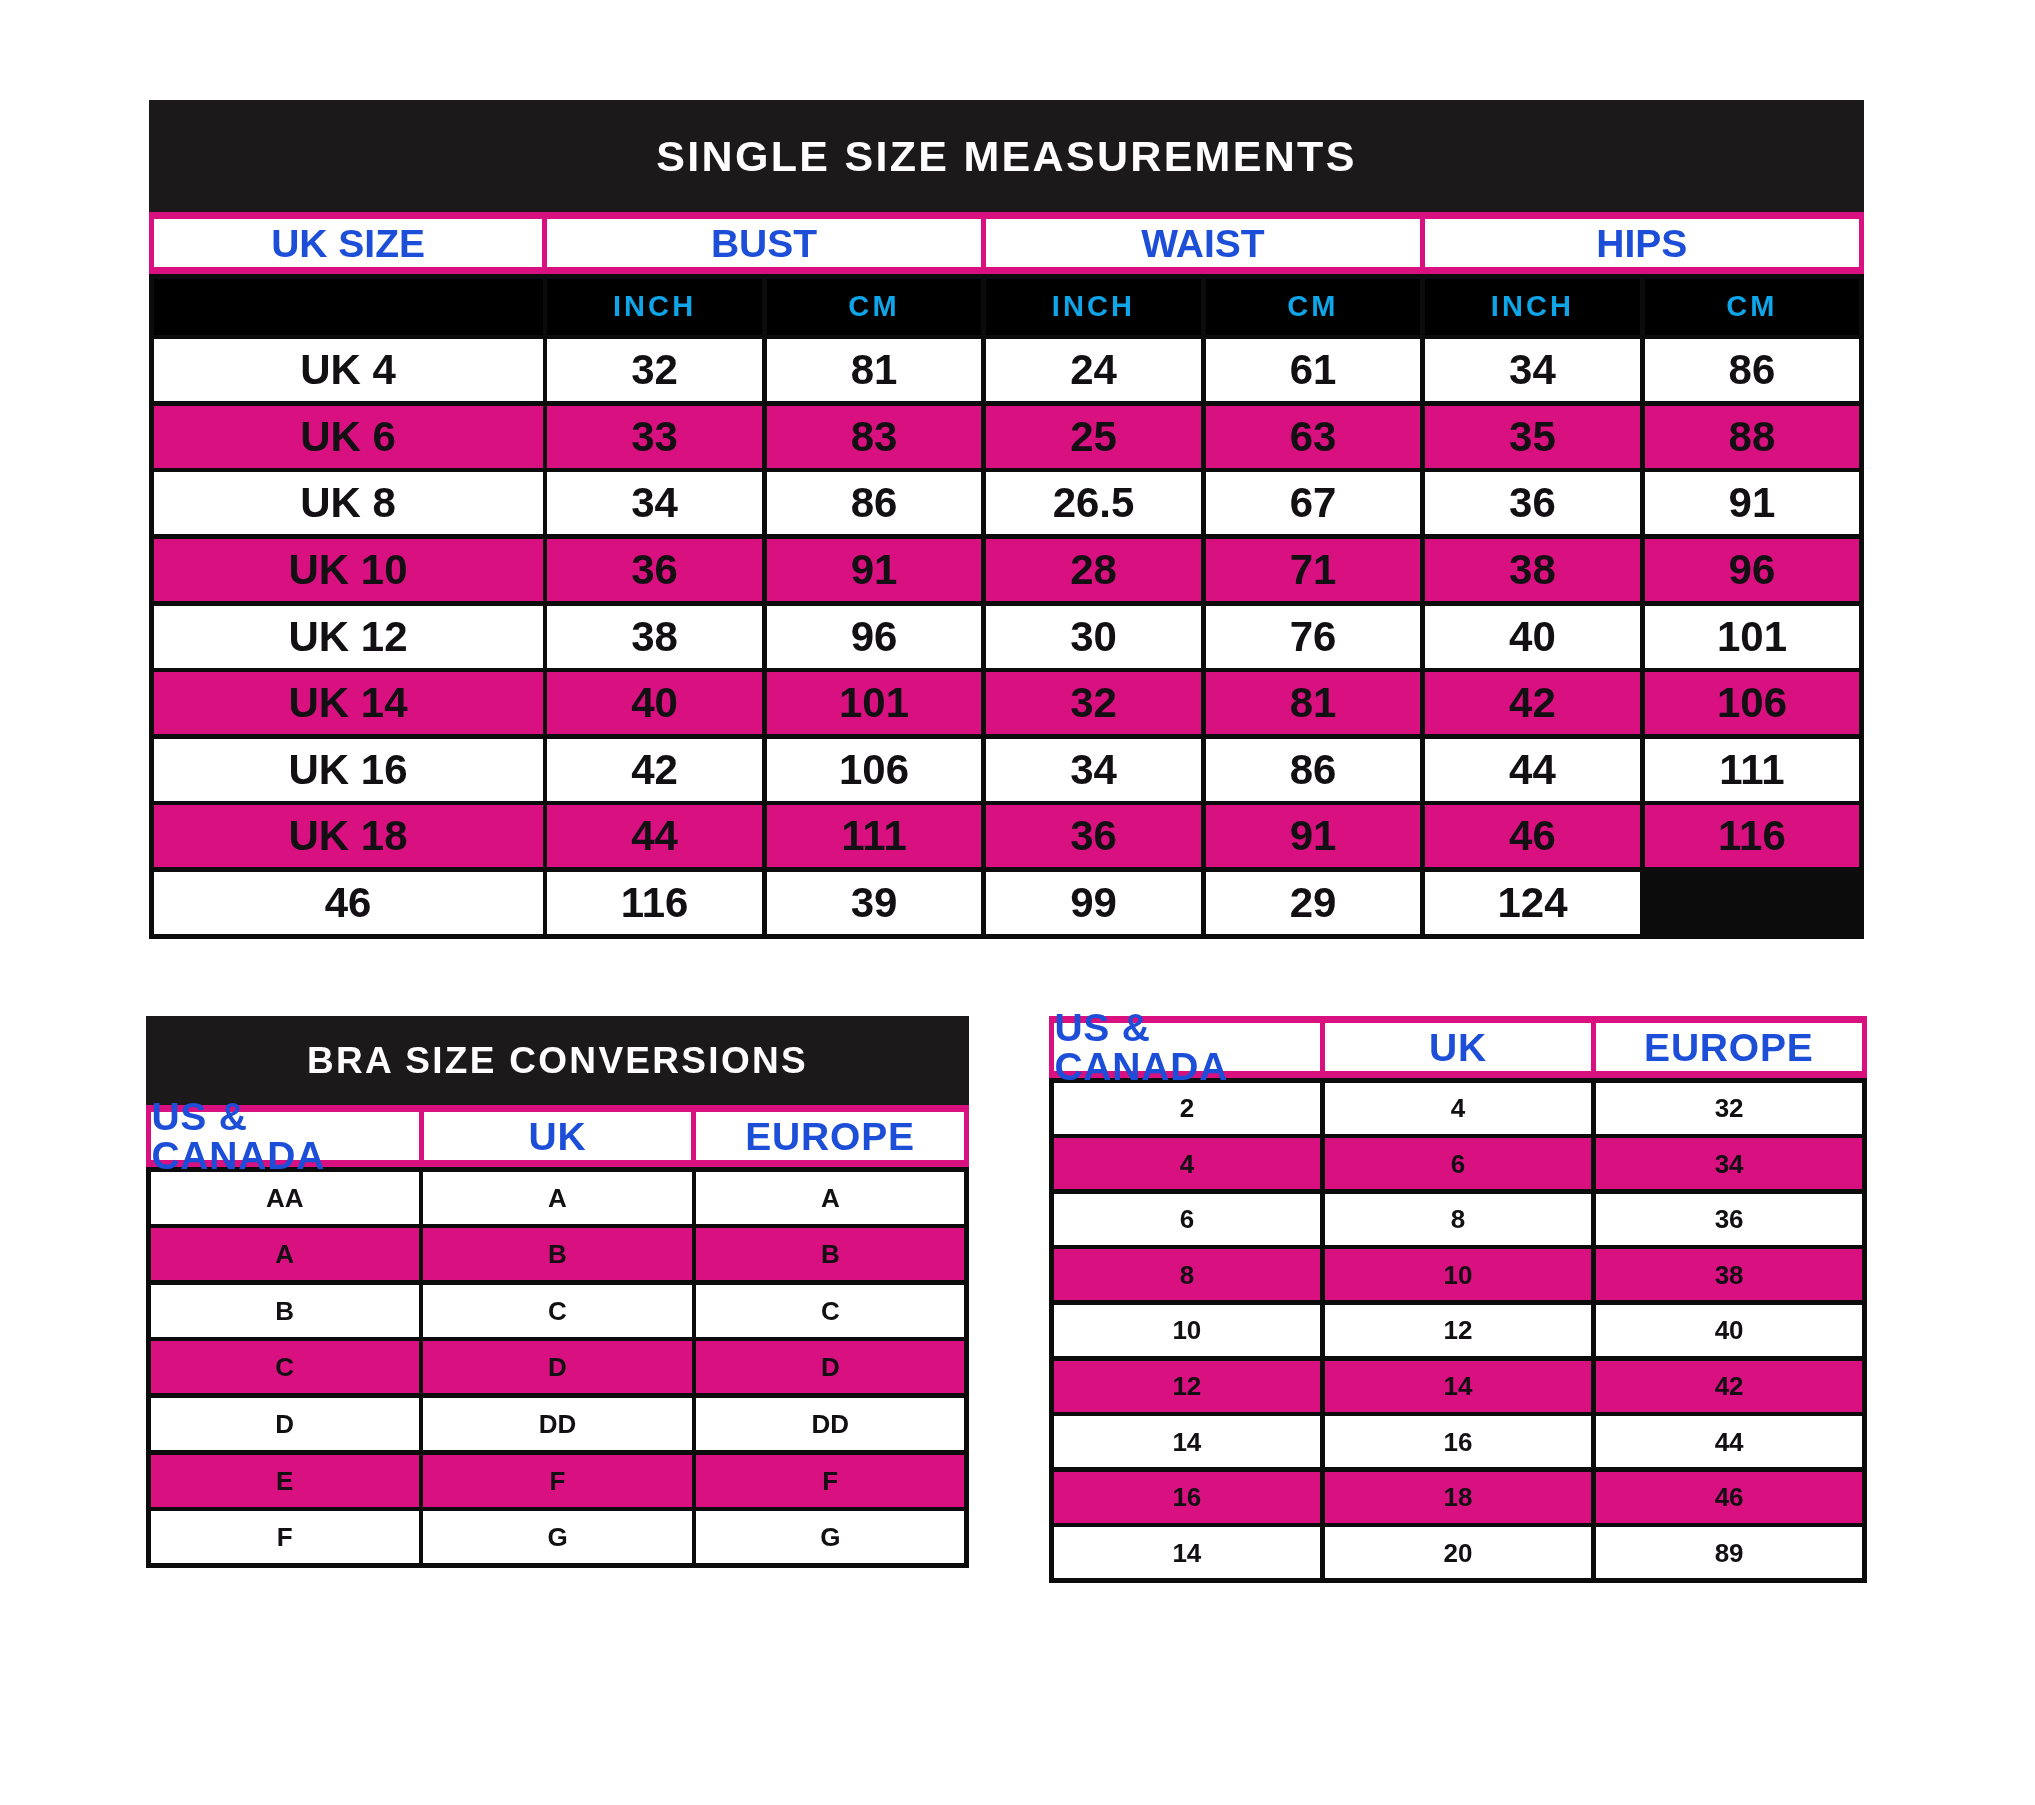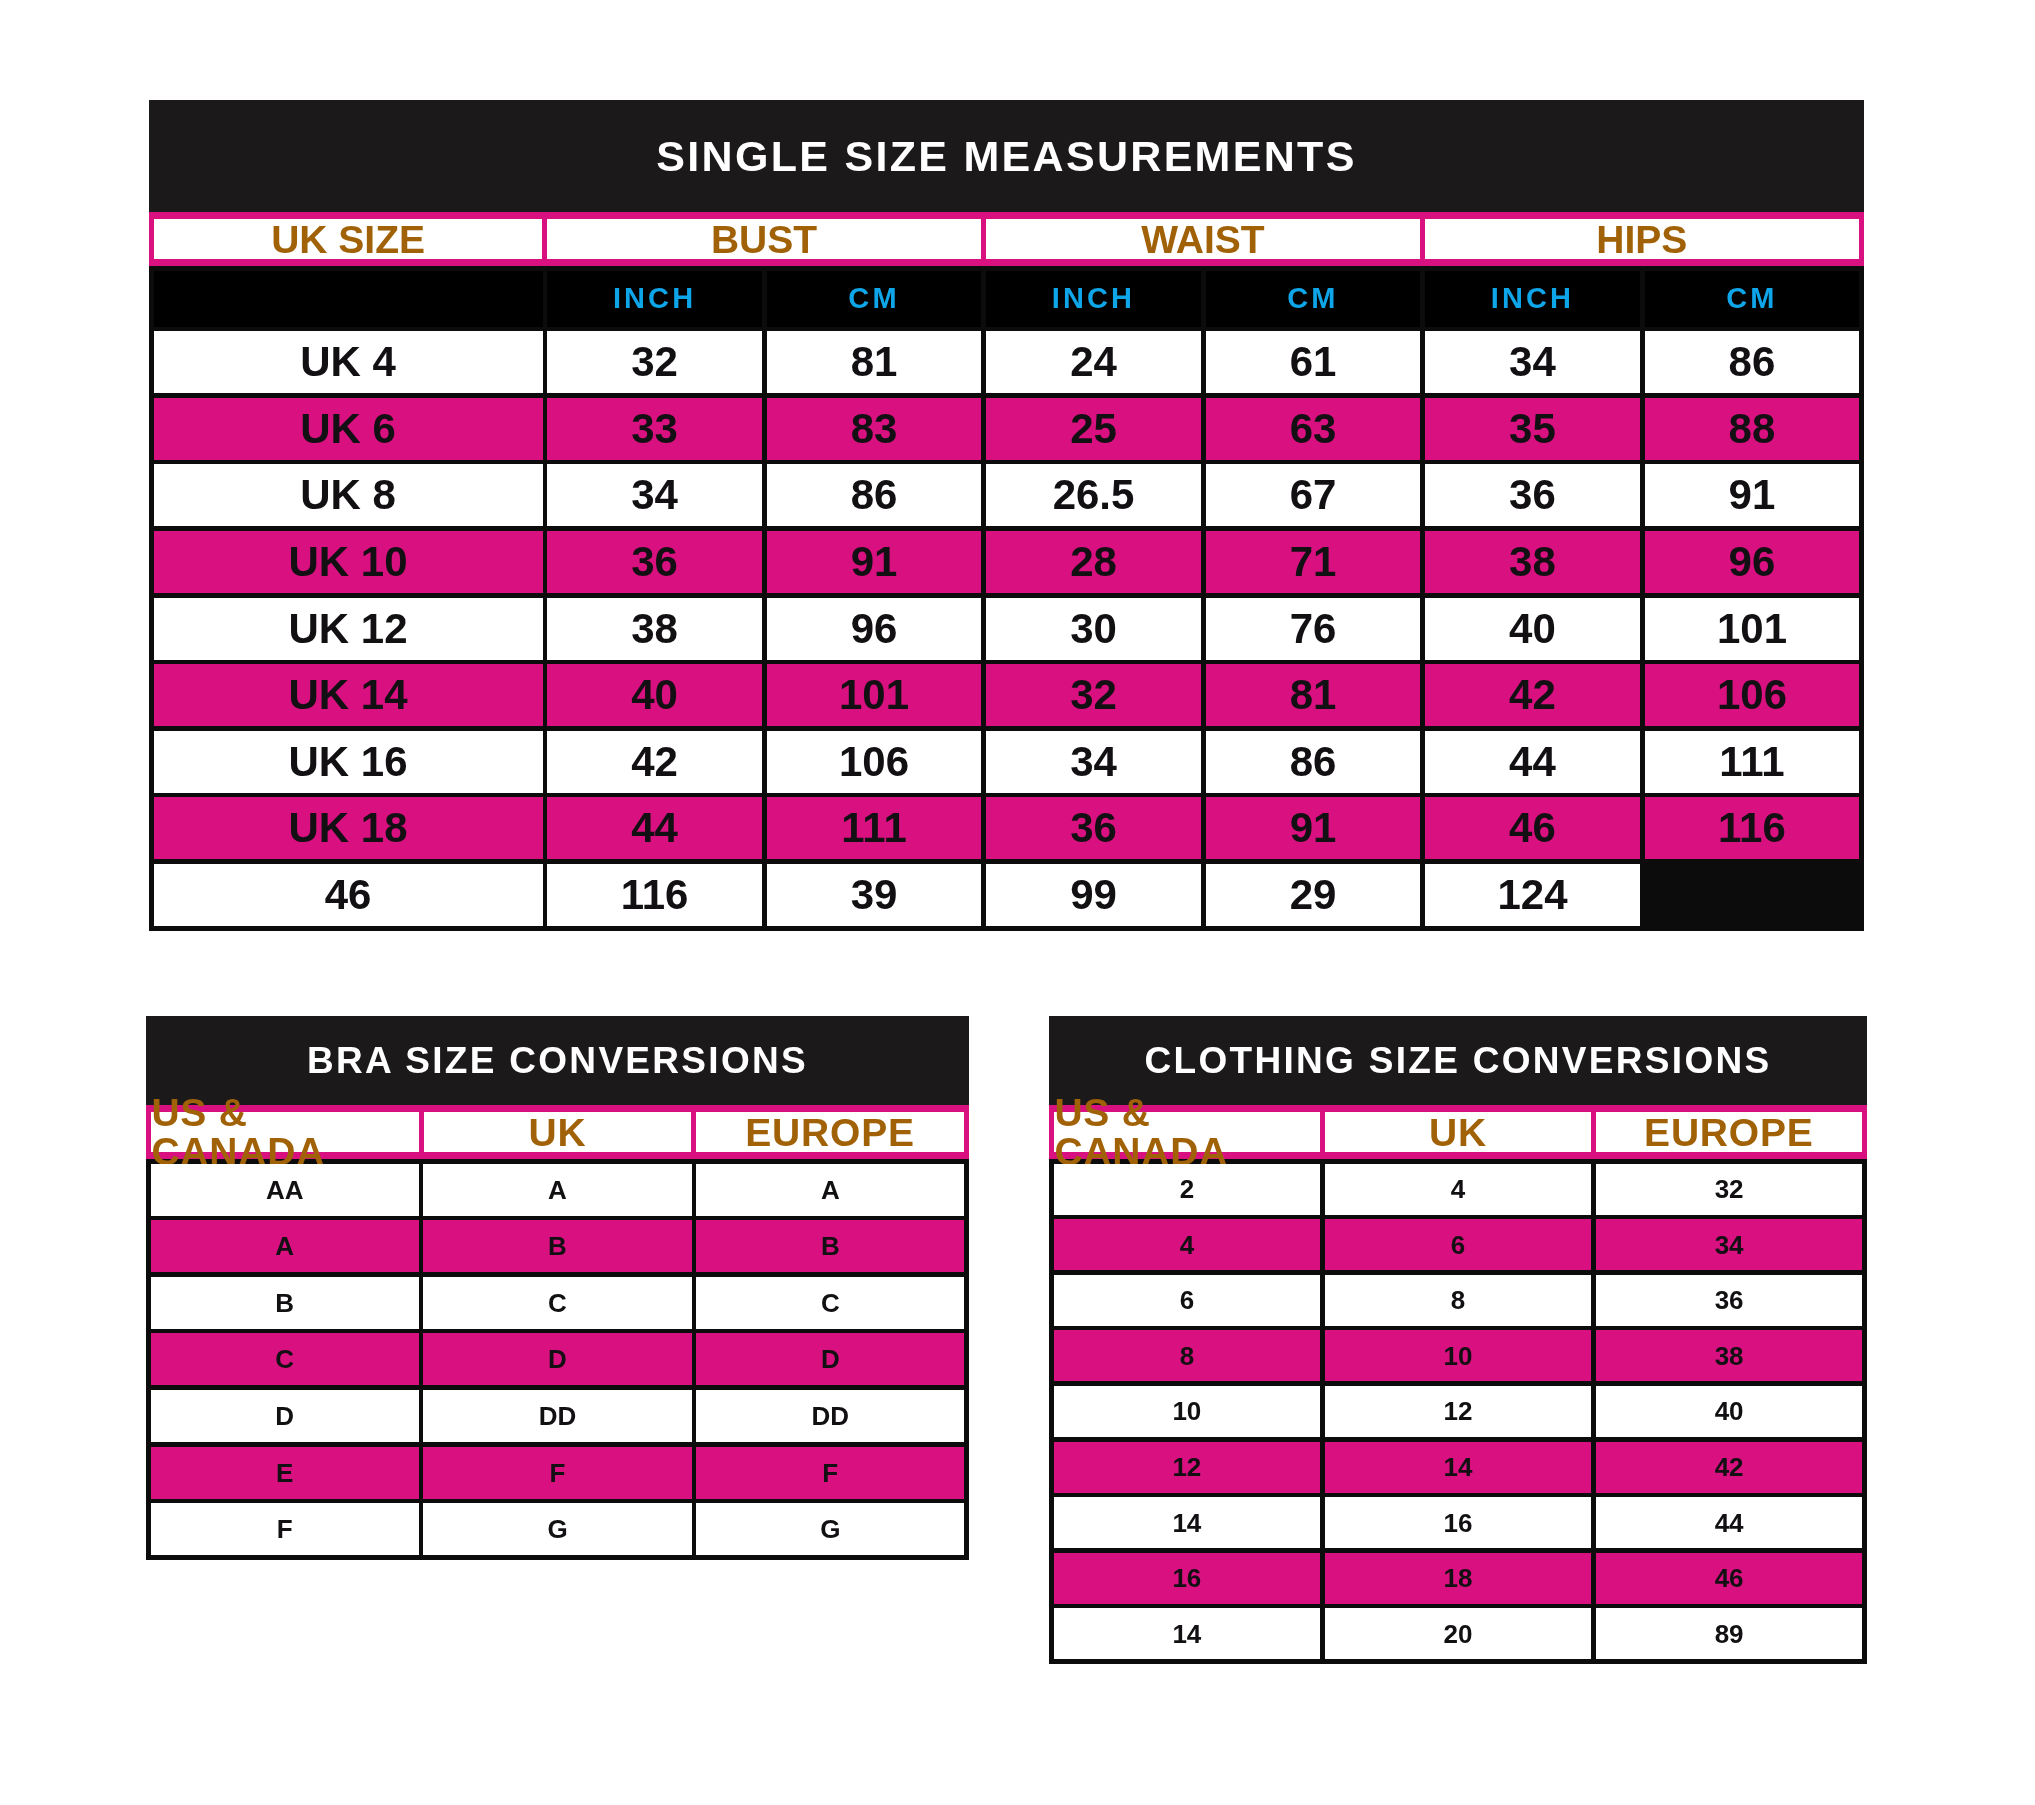--- a/index.html
+++ b/index.html
@@ -11,21 +11,21 @@
   .title-bar{
     background:#1c191b;color:#ffffff;display:flex;align-items:center;justify-content:center;
     letter-spacing:2.3px;white-space:nowrap;
   }
   .single .title-bar{height:112px;font-size:43px;}
   .conv .title-bar{height:89px;font-size:37px;}
   .grid{display:grid;}
   .grid7{grid-template-columns:514fr 284fr 284fr 284fr 284fr 284fr 284fr;}
   .grid3{grid-template-columns:1fr 1fr 1fr;}
   .group-row{background:#d81080;padding:7px 5.4px;gap:5.4px;}
-  .group-row .cell{background:#ffffff;color:#a16207;height:40px;font-size:39px;}
+  .group-row .cell{background:#ffffff;color:#1d4ed8;height:48px;font-size:39px;}
   .span2{grid-column:span 2;}
   .body-grid{background:#0d0c0d;padding:4.6px;gap:4.6px;}
   .cell{display:flex;align-items:center;justify-content:center;line-height:1;}
   .unit-cell{background:#000000;color:#0ea5e9;height:56px;font-size:29px;letter-spacing:3.1px;}
   .data-cell{color:#121012;}
   .single .data-cell{height:62px;font-size:42px;}
   .conv .data-cell{height:51px;font-size:26px;}
   .bra .data-cell{height:52px;}
   .data-cell.white{background:#ffffff;}
   .data-cell.pink{background:#d81080;}
@@ -148,23 +148,20 @@
       <div class="cell data-cell pink">E</div>
       <div class="cell data-cell pink">F</div>
       <div class="cell data-cell pink">F</div>
       <div class="cell data-cell white">F</div>
       <div class="cell data-cell white">G</div>
       <div class="cell data-cell white">G</div>
     </div>
 </section>
 
 <section class="card conv clothing">
-  <div class="title-bar">
-    <span>CLOTHING SIZE CONVERSIONS</span>
-  </div>
   <div class="grid grid3 group-row" id="clothing-header-row">
       <div class="cell conv-header-cell">US &amp; CANADA</div>
       <div class="cell conv-header-cell">UK</div>
       <div class="cell conv-header-cell">EUROPE</div>
     </div>
   <div class="grid grid3 body-grid" id="clothing-body">
       <div class="cell data-cell white">2</div>
       <div class="cell data-cell white">4</div>
       <div class="cell data-cell white">32</div>
       <div class="cell data-cell pink">4</div>

